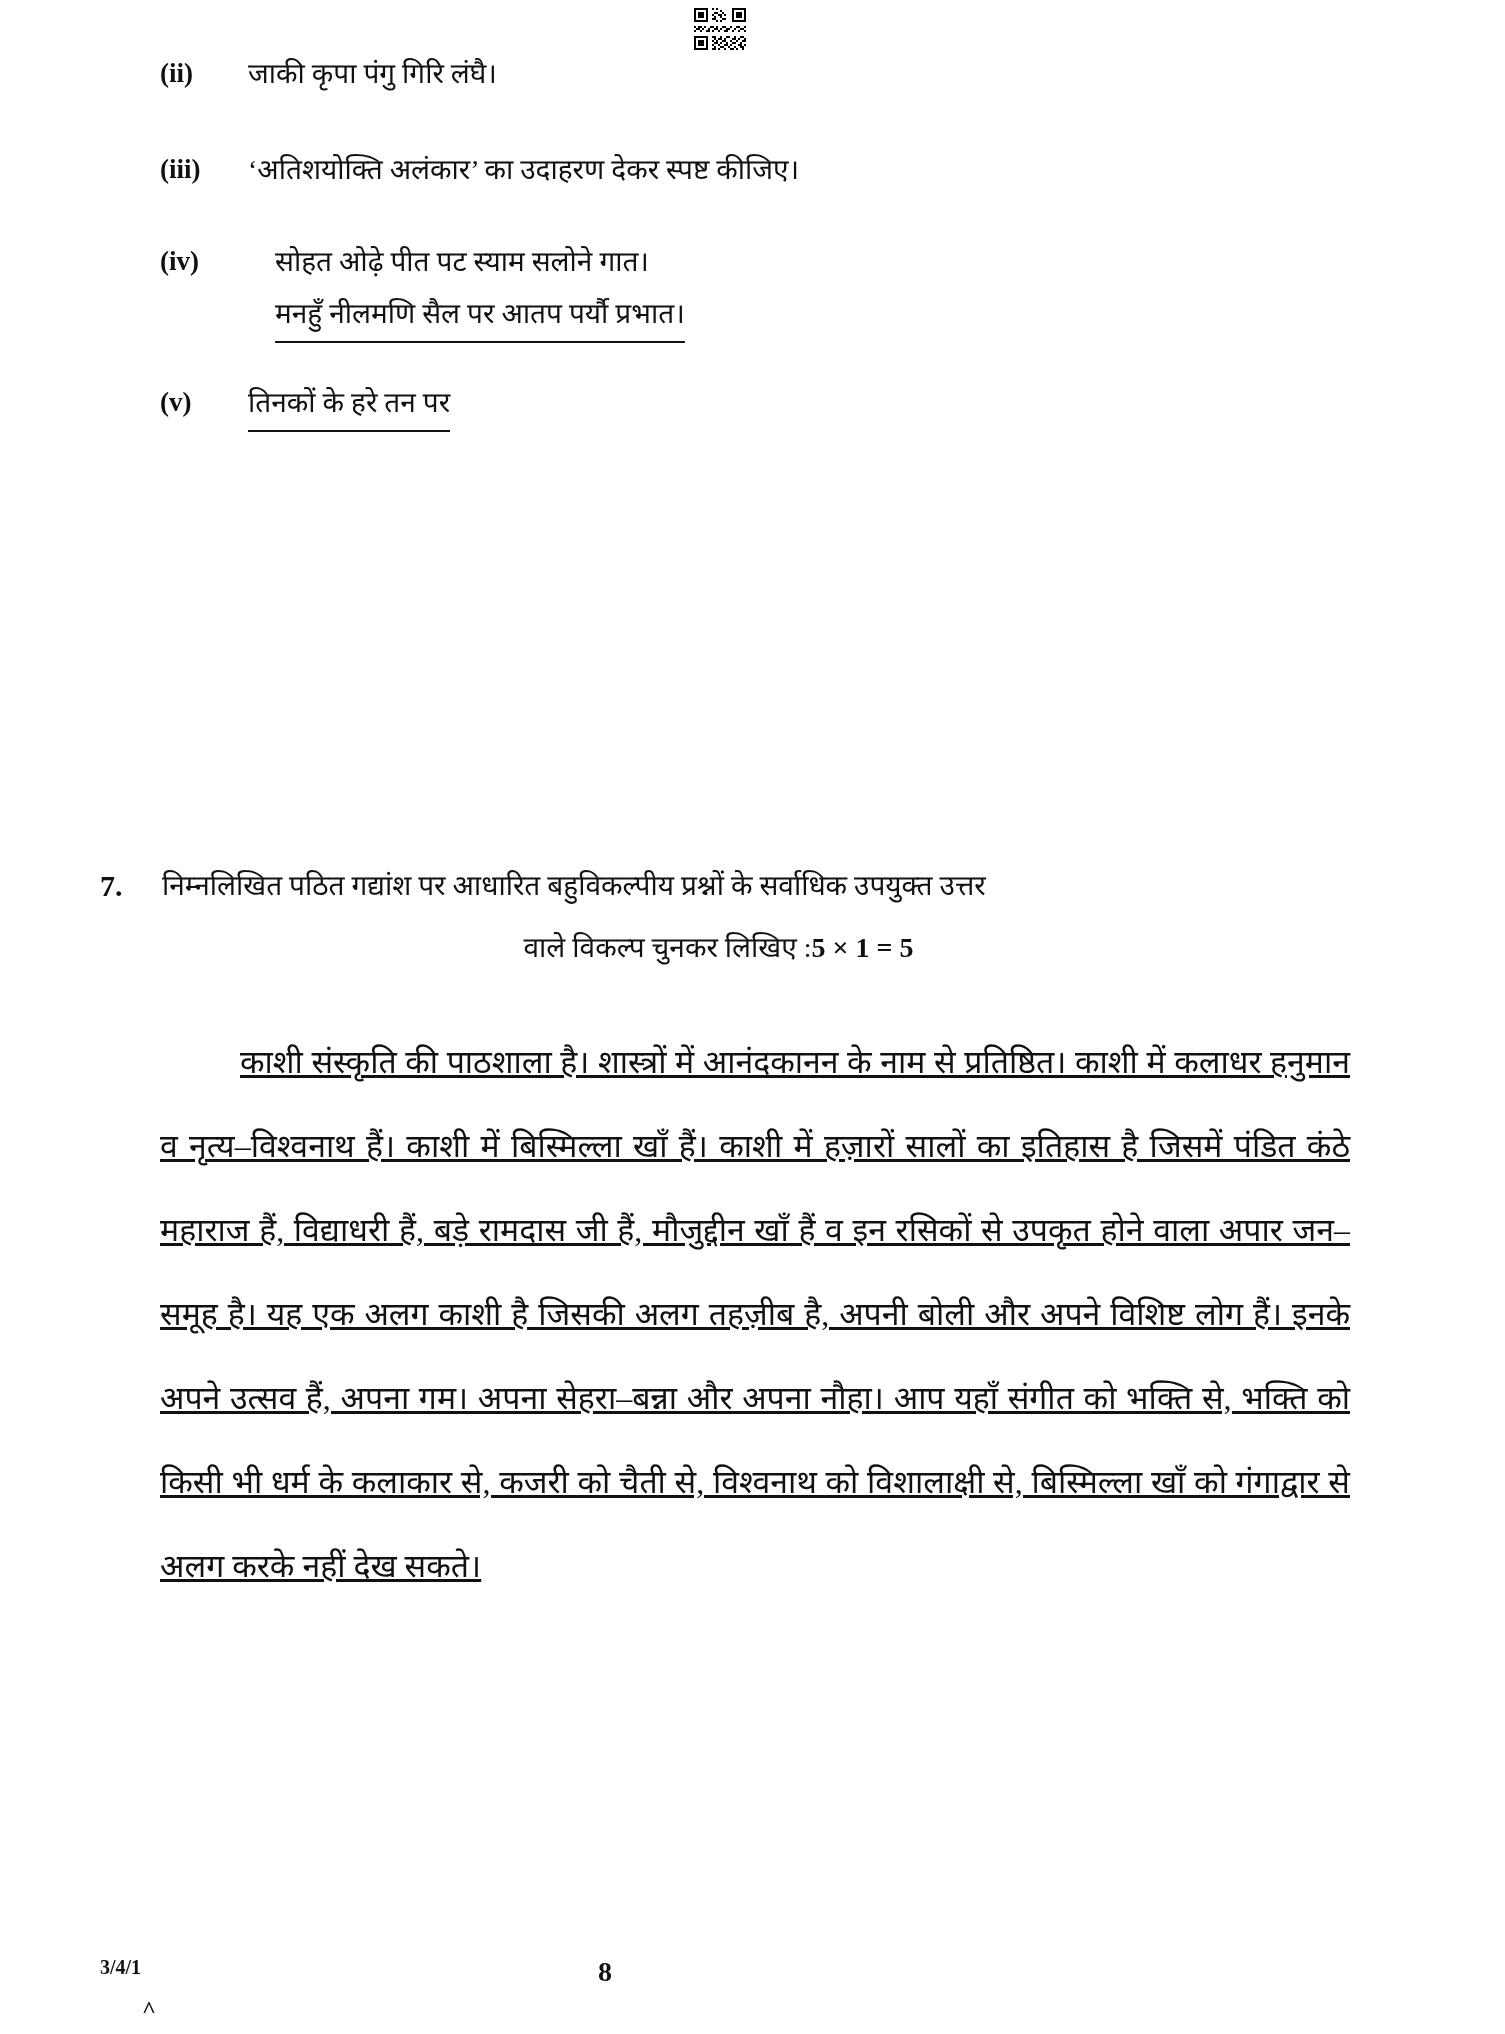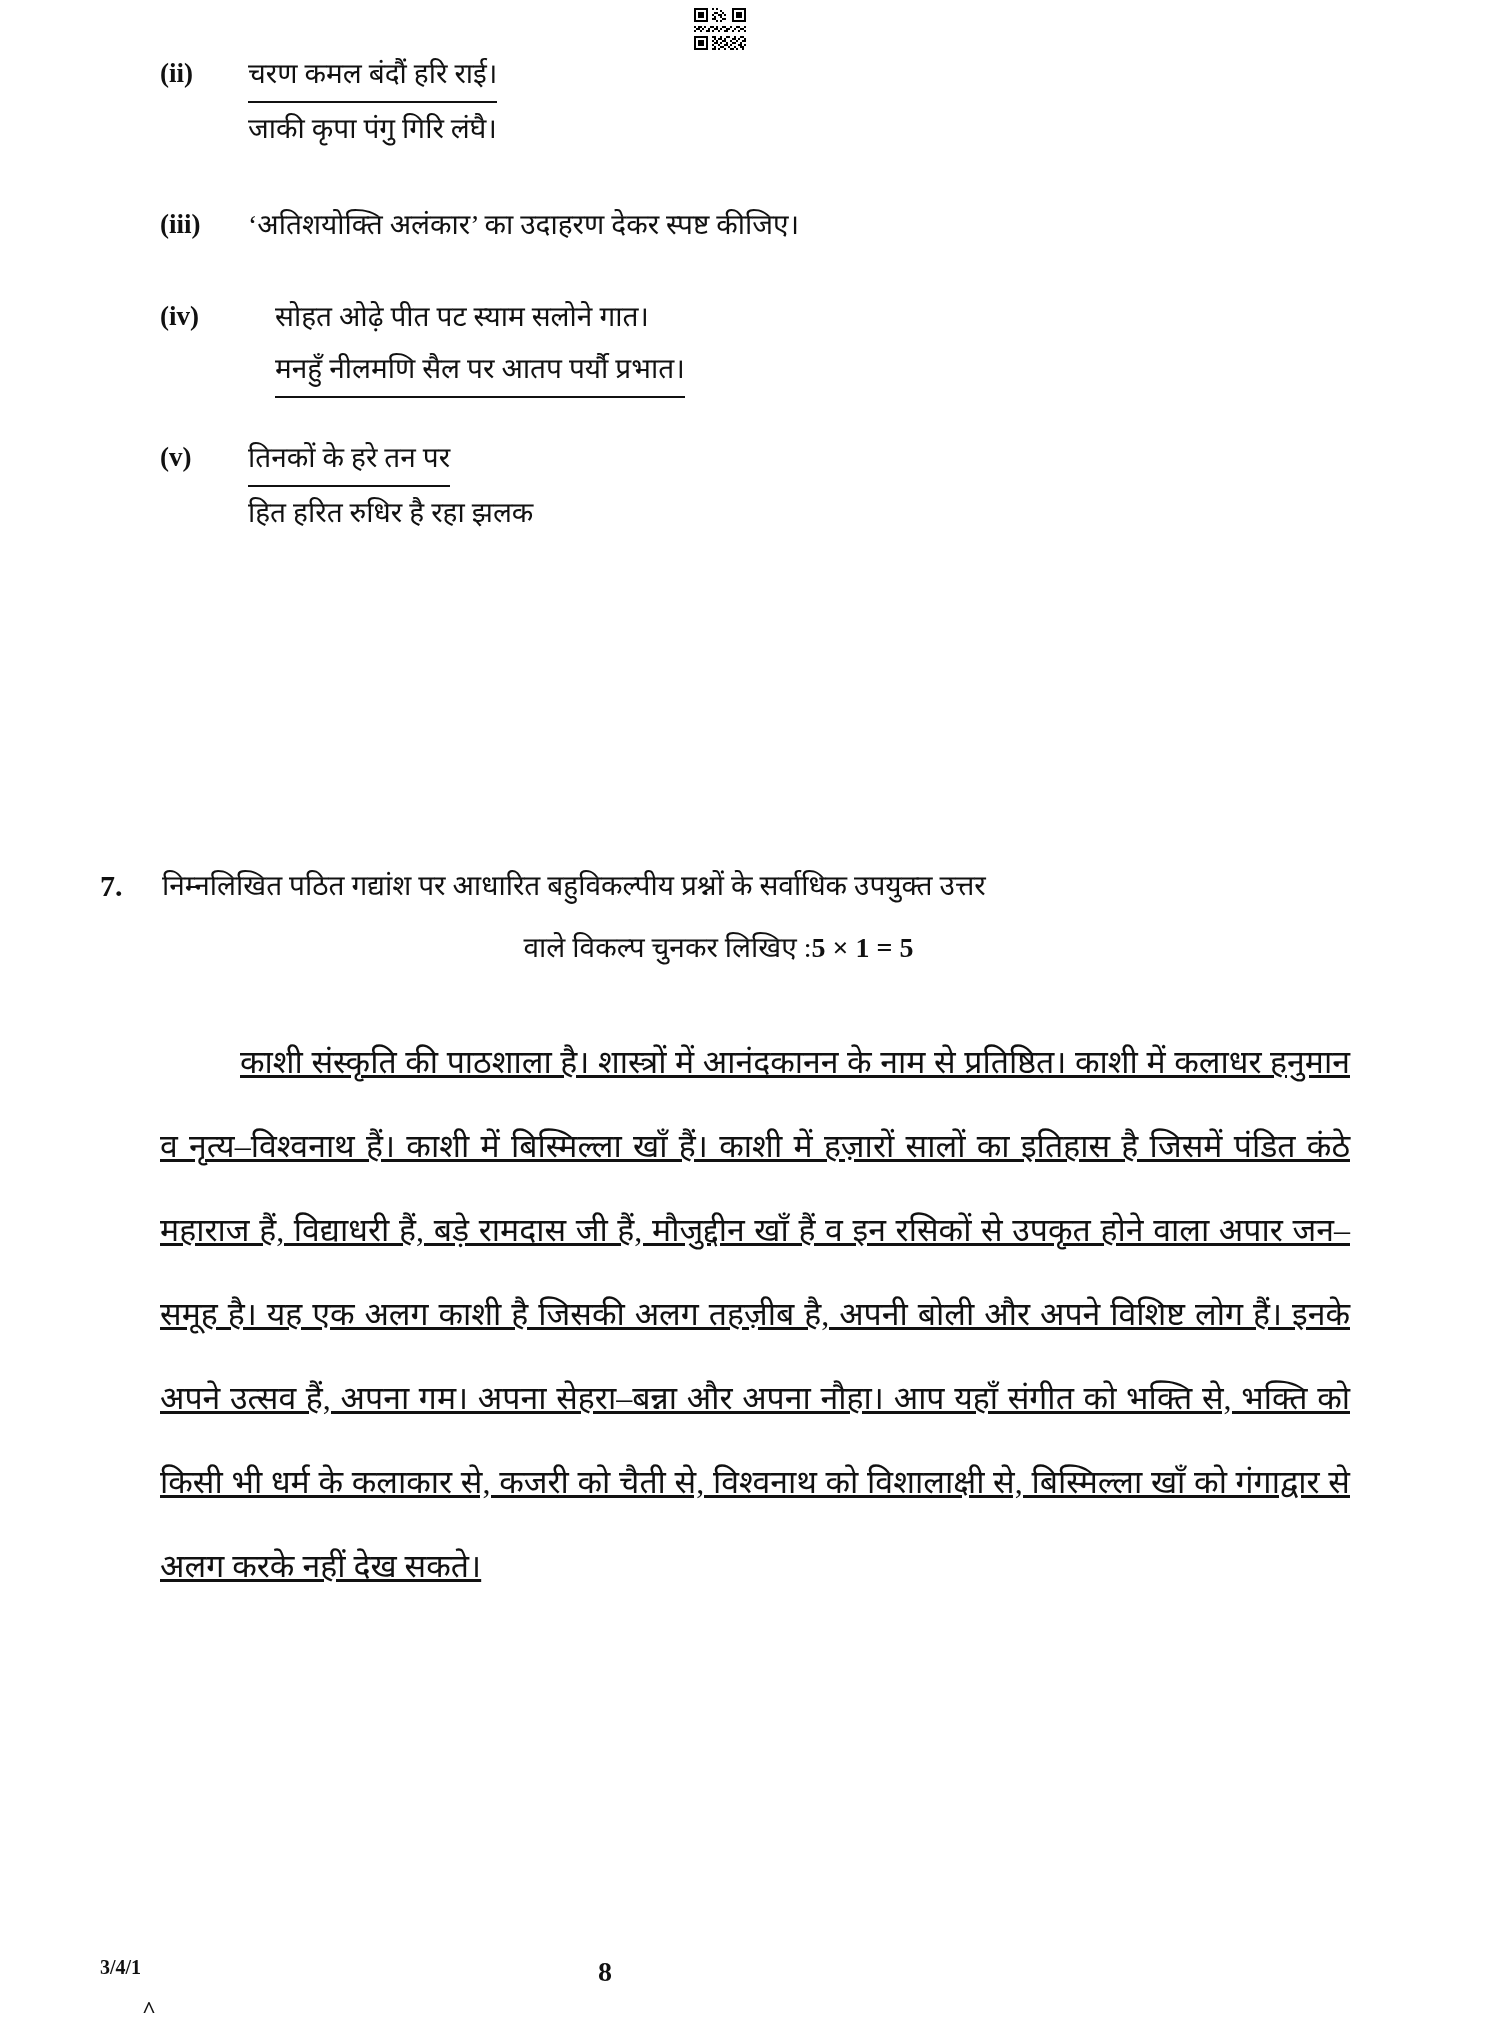--- a/index.html
+++ b/index.html
@@ -286,21 +286,20 @@
           <rect x="26" y="22" width="1" height="1"></rect>
       </g>
     </svg>
   </div>
 
   <div class="items">
 
     <div class="item">
       <div class="item-marker">(ii)</div>
       <div class="item-lines">
-        <div class="line-wrap"><span class="line underlined">चरण कमल बंदौं हरि राई।</span></div>
         <div class="line-wrap"><span class="line">जाकी कृपा पंगु गिरि लंघै।</span></div>
       </div>
     </div>
 
     <div class="item" style="margin-top:44px;margin-bottom:40px;">
       <div class="item-marker">(iii)</div>
       <div class="item-lines">
         <div class="line-wrap"><span class="line">‘अतिशयोक्ति अलंकार’ का उदाहरण देकर स्पष्ट कीजिए।</span></div>
       </div>
     </div>
@@ -310,21 +309,20 @@
       <div class="item-lines">
         <div class="line-wrap"><span class="line">सोहत ओढ़े पीत पट स्याम सलोने गात।</span></div>
         <div class="line-wrap"><span class="line underlined">मनहुँ नीलमणि सैल पर आतप पर्यौ प्रभात।</span></div>
       </div>
     </div>
 
     <div class="item">
       <div class="item-marker">(v)</div>
       <div class="item-lines">
         <div class="line-wrap"><span class="line underlined">तिनकों के हरे तन पर</span></div>
-        <div class="line-wrap"><span class="line">हित हरित रुधिर है रहा झलक</span></div>
       </div>
     </div>
 
   </div>
 
 
   <div class="q7">
     <div class="q7-row">
       <div class="q7-num">7.</div>
       <div class="q7-body">

